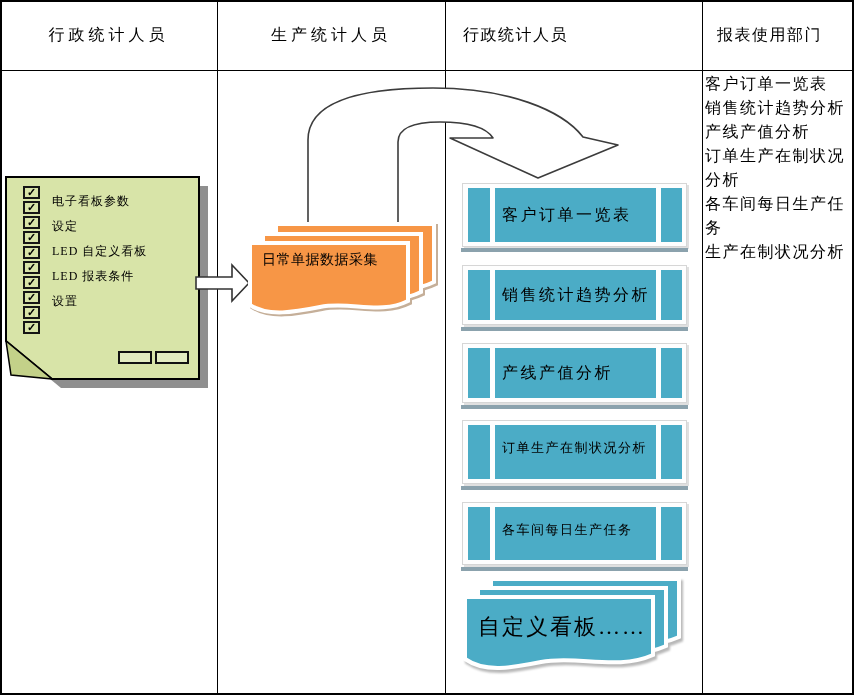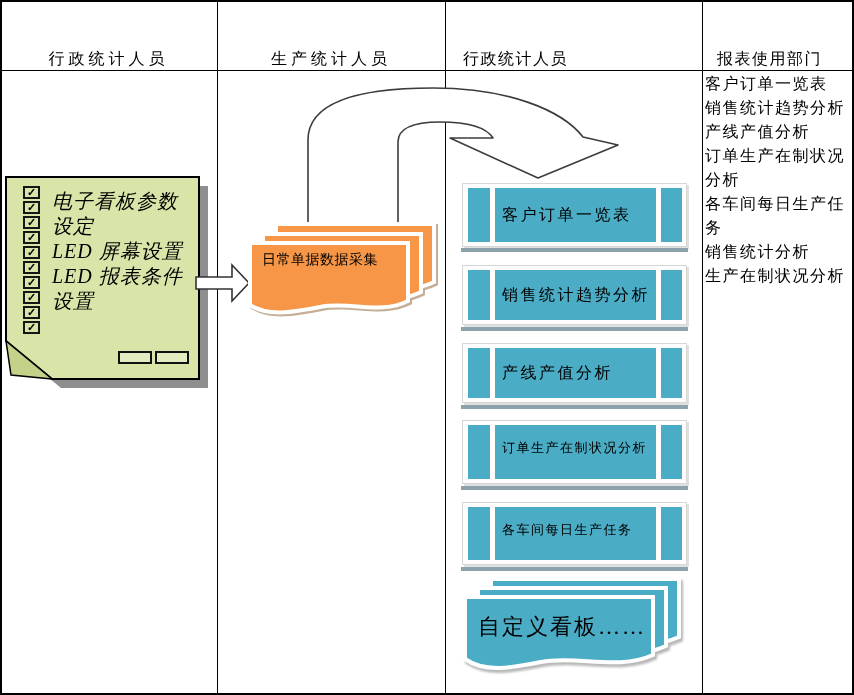--- a/index.html
+++ b/index.html
@@ -12,29 +12,29 @@
   html,body{margin:0;padding:0;background:#ffffff;}
   #canvas{
     position:relative;width:854px;height:695px;background:#fff;overflow:hidden;
     font-family:"Liberation Serif","DejaVu Serif",serif;color:#000;
   }
   
   .vline{position:absolute;top:0;bottom:0;width:1px;background:var(--line);}
   .hline{position:absolute;left:0;right:0;height:1px;background:var(--line);}
   .outer-border{position:absolute;inset:0;border:2px solid var(--line);pointer-events:none;z-index:50;}
   
-  .lane-header{position:absolute;top:0;height:70px;display:flex;align-items:center;font-size:16px;margin-top:24px;}
+  .lane-header{position:absolute;top:0;height:70px;display:flex;align-items:center;font-size:16px;}
   .lh-center{justify-content:center;letter-spacing:4px;}
   .lh-left{justify-content:flex-start;letter-spacing:1.5px;}
   
   .note{position:absolute;left:4px;top:175px;width:212px;height:224px;}
   .note svg{position:absolute;left:0;top:0;}
   .note .cb{position:absolute;left:19px;width:13px;height:9px;border:2px solid #151515;
     display:flex;align-items:center;justify-content:center;font-size:11px;line-height:9px;font-weight:bold;color:#000;}
-  .note-text{position:absolute;left:48px;top:14px;width:150px;font-size:20px;line-height:25px;letter-spacing:1px;font-style:italic;}
+  .note-text{position:absolute;left:48px;top:14px;width:150px;font-size:12px;line-height:25px;letter-spacing:1px;}
   .note-rect{position:absolute;width:30px;height:9px;border:2px solid #111;background:#e3ecc1;top:176px;}
   
   .stack-label{position:absolute;font-size:14px;letter-spacing:0.5px;z-index:6;}
   .board-label{position:absolute;font-size:22px;letter-spacing:2px;z-index:6;}
   
   .screen{position:absolute;left:462px;width:223px;background:#fefefe;border:1px solid #d6d6d6;
     box-shadow:2px 2px 0 rgba(0,0,0,0.12);}
   .screen .strip{position:absolute;top:4px;bottom:4px;background:var(--teal);}
   .screen .strip-l{left:5px;width:22px;}
   .screen .strip-m{left:32px;width:161px;display:flex;align-items:center;}
@@ -69,21 +69,20 @@
   <div class="lane-header lh-left" style="left:702px;width:150px;padding-left:15px">
       <span>报表使用部门</span>
     </div>
 
   <div class="report-list">
     <div>客户订单一览表</div>
     <div>销售统计趋势分析</div>
     <div>产线产值分析</div>
     <div>订单生产在制状况分析</div>
     <div>各车间每日生产任务</div>
-    <div>销售统计分析</div>
     <div>生产在制状况分析</div>
   </div>
 
   <svg class="svg-abs" style="left:300px;top:80px" width="330" height="172" viewBox="0 0 330 172">
     <path d="M8 168 L8 60 C8 22 58 8 133 8 C208 8 262 30 283 57 L318 65 L238 98 L150 58 L193 58 C186 47 166 42 140 42 C112 42 98 48 98 62 L98 168 Z" fill="#ffffff" stroke="#3c3c3c" stroke-width="1.6" stroke-linejoin="round"></path>
   </svg>
 
   <div class="note">
     <svg width="212" height="224" viewBox="0 0 212 224">
       <polygon points="11,11 204,11 204,213 57,213 11,175" fill="#8f8f8f"></polygon>
@@ -96,21 +95,21 @@
     <span class="cb" style="top:56px">✓</span>
     <span class="cb" style="top:71px">✓</span>
     <span class="cb" style="top:86px">✓</span>
     <span class="cb" style="top:101px">✓</span>
     <span class="cb" style="top:116px">✓</span>
     <span class="cb" style="top:131px">✓</span>
     <span class="cb" style="top:146px">✓</span>
     <div class="note-text">
       <div>电子看板参数</div>
       <div>设定</div>
-      <div>LED 屏幕设置</div>
+      <div>LED 自定义看板</div>
       <div>LED 报表条件</div>
       <div>设置</div>
     </div>
     <span class="note-rect" style="left:114px"></span>
     <span class="note-rect" style="left:151px"></span>
   </div>
 
   <svg class="svg-abs" style="left:192px;top:260px" width="62" height="46" viewBox="0 0 62 46">
     <polygon points="4,17 40,17 40,5 57,23 40,41 40,29 4,29" fill="#ffffff" stroke="#333" stroke-width="1.6"></polygon>
   </svg>

